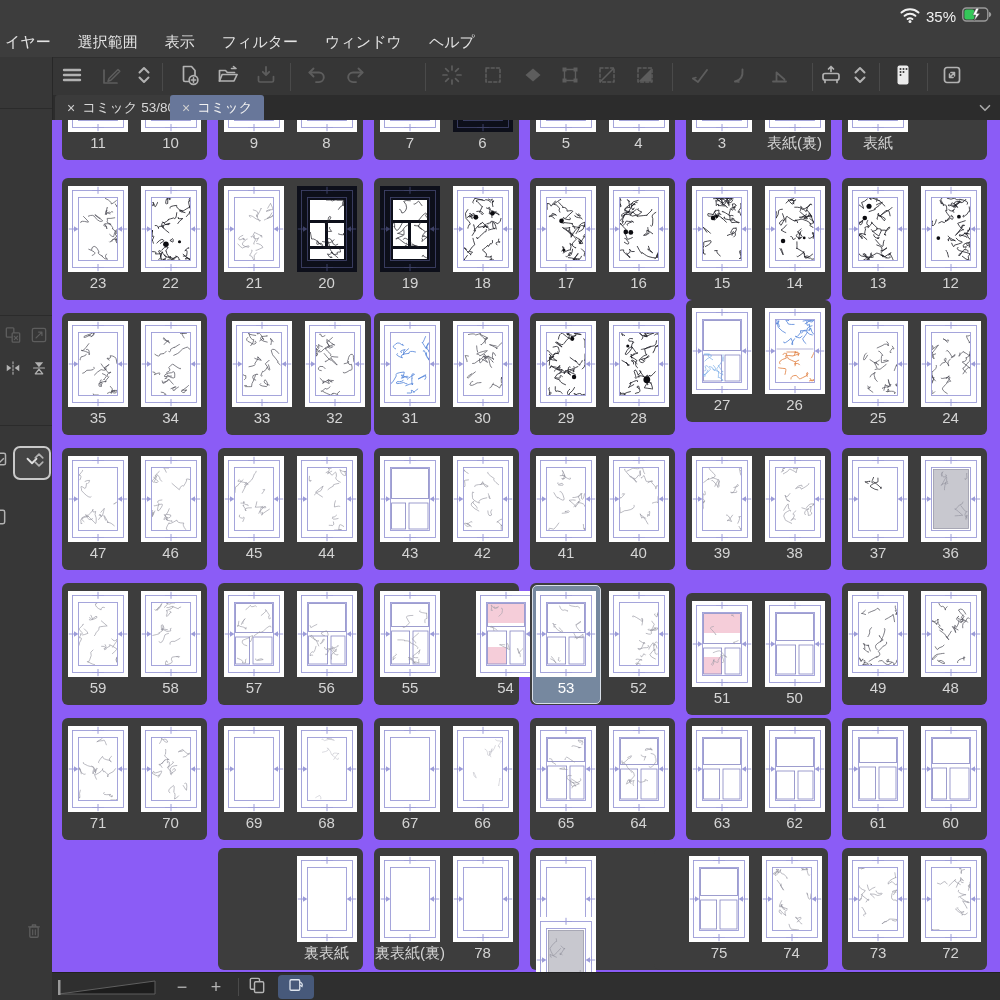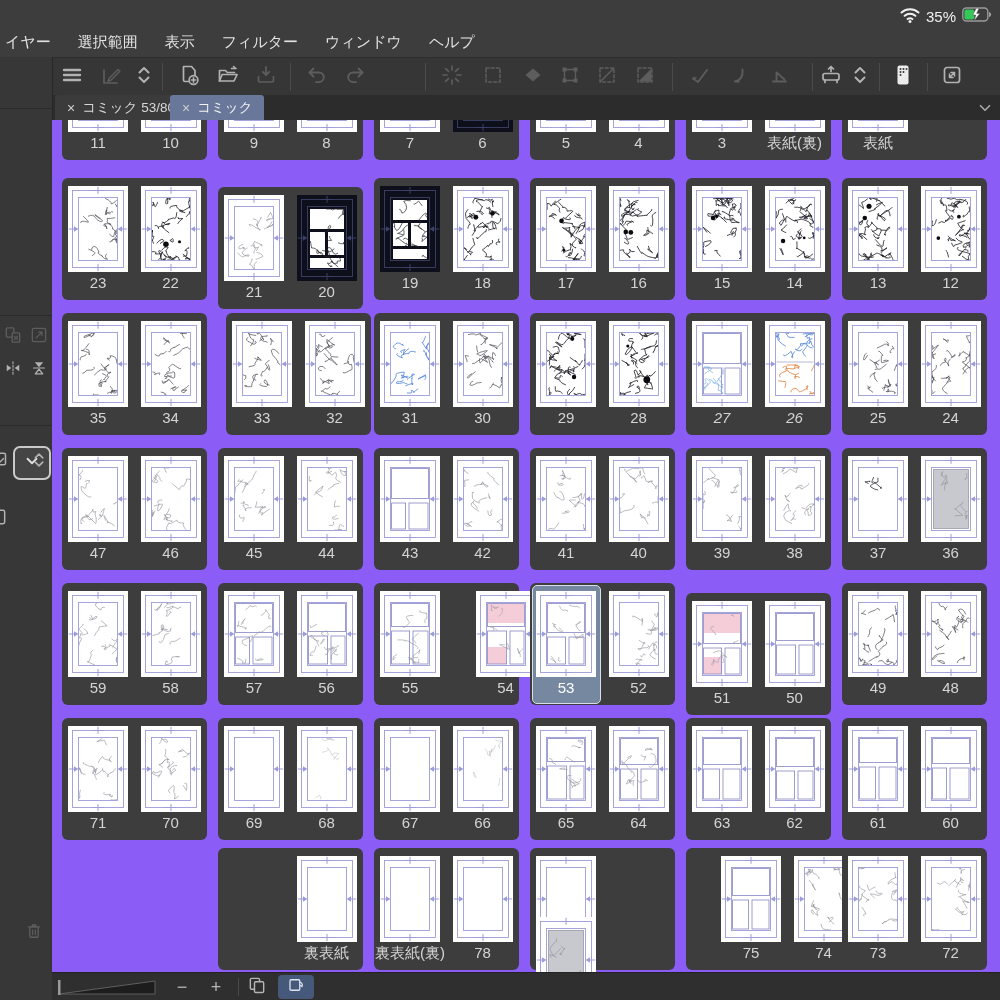--- a/index.html
+++ b/index.html
@@ -617,21 +617,21 @@
               <path d="M1.5 45.6 Q0.0 40.5 0.0 42.8 Q3.5 36.2 0.0 38.5 Q0.9 30.2 0.0 33.2" fill="none" stroke="#1b1b22" stroke-width="0.8"></path>
               <path d="M4.6 45.3 Q10.3 39.0 12.0 42.8 Q10.1 44.2 8.0 45.6" fill="none" stroke="#1b1b22" stroke-width="0.8"></path>
               <path d="M24.8 14.3 Q24.0 23.0 21.8 19.9 Q13.7 22.1 16.7 21.7 Q11.3 26.5 10.4 23.6" fill="none" stroke="#1b1b22" stroke-width="0.8"></path>
               <circle cx="27.512018677778542" cy="43.717624987475574" r="1.5552525245584548" fill="#0b0b0f"></circle>
               <circle cx="13.926284465938807" cy="46.2855610717088" r="2.7800787980668247" fill="#0b0b0f"></circle>
             </svg>
   </svg>
           <div class="plabel">22</div>
         </div>
       </div>
-      <div class="cell" style="left: 166px; top: 67px;">
+      <div class="cell" style="left: 166px; top: 58px;">
         <div class="slot">
           <svg class="pagesvg" width="60" height="86" viewBox="0 0 60 86">
     <rect x="0" y="0" width="60" height="86" fill="#ffffff"></rect>
     <rect x="4.5" y="4.5" width="51" height="77" fill="none" stroke="#9c9cd8" stroke-width="0.9"></rect>
     <rect x="10.5" y="11.5" width="39" height="63" fill="none" stroke="#9c9cd8" stroke-width="0.9"></rect>
     <g stroke="#9c9cd8" stroke-width="1">
       <path d="M30 0.8v7M24 4.5h12"></path>
               <path d="M30 78v7.2M24 81.5h12"></path>
       <path d="M0.8 43h8M4.5 39v8"></path>
               <path d="M51.2 43h8M55.5 39v8"></path>
@@ -1336,21 +1336,21 @@
               <path d="M17.4 31.0 Q11.4 24.9 11.5 28.1 Q14.3 28.0 13.6 31.4" fill="none" stroke="#1b1b22" stroke-width="0.8"></path>
               <path d="M10.8 58.5 Q1.9 60.5 5.6 62.0 Q0.0 62.0 0.0 62.0 Q0.0 56.7 0.3 60.5 Q6.6 59.6 4.0 62.0" fill="none" stroke="#1b1b22" stroke-width="0.8"></path>
               <path d="M12.6 14.2 Q6.5 23.6 5.1 21.1 Q9.0 12.5 12.5 14.6" fill="none" stroke="#1b1b22" stroke-width="0.8"></path>
               <circle cx="26.815047071315348" cy="46.76666324492544" r="3.3939611380919814" fill="#0b0b0f"></circle>
               <circle cx="7.789557331241667" cy="12.92082337429747" r="1.5444684475660324" fill="#0b0b0f"></circle>
             </svg>
   </svg>
           <div class="plabel">28</div>
         </div>
       </div>
-      <div class="cell" style="left: 634px; top: 193px; font-style: italic;">
+      <div class="cell" style="left: 634px; top: 180px;">
         <div class="slot">
           <svg class="pagesvg" width="60" height="86" viewBox="0 0 60 86">
     <rect x="0" y="0" width="60" height="86" fill="#ffffff"></rect>
     <rect x="4.5" y="4.5" width="51" height="77" fill="none" stroke="#9c9cd8" stroke-width="0.9"></rect>
     <rect x="10.5" y="11.5" width="39" height="63" fill="none" stroke="#9c9cd8" stroke-width="0.9"></rect>
     <g stroke="#9c9cd8" stroke-width="1">
       <path d="M30 0.8v7M24 4.5h12"></path>
               <path d="M30 78v7.2M24 81.5h12"></path>
       <path d="M0.8 43h8M4.5 39v8"></path>
               <path d="M51.2 43h8M55.5 39v8"></path>
@@ -2667,21 +2667,21 @@
               <path d="M33.3 41.1 Q32.0 48.7 35.0 45.7 Q33.9 51.5 30.2 48.4 Q26.5 47.4 22.6 50.3" fill="none" stroke="#8f8f9b" stroke-width="0.6"></path>
               <path d="M9.8 28.4 Q3.0 25.3 3.0 25.4 Q3.0 28.7 4.8 28.3" fill="none" stroke="#8f8f9b" stroke-width="0.6"></path>
               <path d="M15.3 26.2 Q12.5 22.0 13.2 26.0 Q19.2 16.4 17.4 20.0 Q13.2 16.3 13.8 17.0" fill="none" stroke="#8f8f9b" stroke-width="0.6"></path>
               <path d="M27.2 50.4 Q25.5 54.2 24.3 50.2 Q27.6 55.9 29.6 56.8" fill="none" stroke="#8f8f9b" stroke-width="0.6"></path>
               <path d="M9.5 44.5 Q5.4 44.5 4.1 46.4 Q3.0 47.4 5.5 46.2 Q3.0 54.2 3.0 52.4 Q7.2 48.7 7.1 50.2" fill="none" stroke="#8f8f9b" stroke-width="0.6"></path>
             </svg>
   </svg>
           <div class="plabel">76</div>
         </div>
       </div>
-      <div class="cell" style="left: 634px; top: 728px; padding-left: 29px;">
+      <div class="cell" style="left: 602px; top: 728px; padding-left: 29px;">
         <div class="slot">
           <svg class="pagesvg" width="60" height="86" viewBox="0 0 60 86">
     <rect x="0" y="0" width="60" height="86" fill="#ffffff"></rect>
     <rect x="4.5" y="4.5" width="51" height="77" fill="none" stroke="#9c9cd8" stroke-width="0.9"></rect>
     <rect x="10.5" y="11.5" width="39" height="63" fill="none" stroke="#9c9cd8" stroke-width="0.9"></rect>
     <g stroke="#9c9cd8" stroke-width="1">
       <path d="M30 0.8v7M24 4.5h12"></path>
               <path d="M30 78v7.2M24 81.5h12"></path>
       <path d="M0.8 43h8M4.5 39v8"></path>
               <path d="M51.2 43h8M55.5 39v8"></path>

